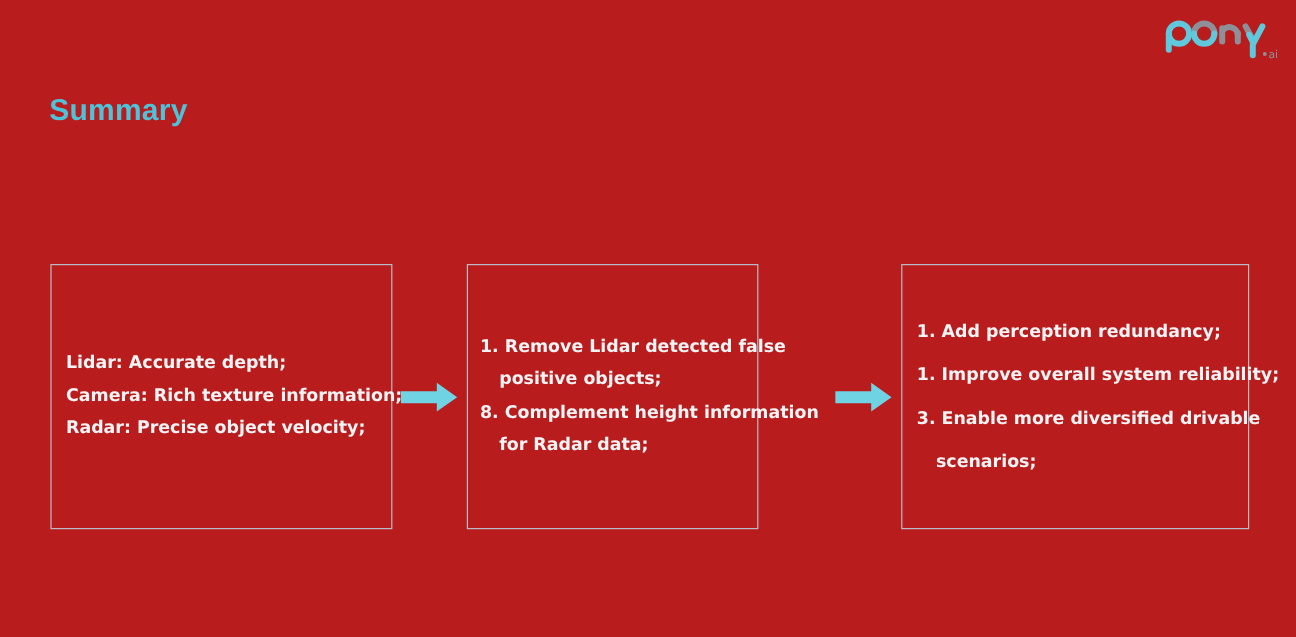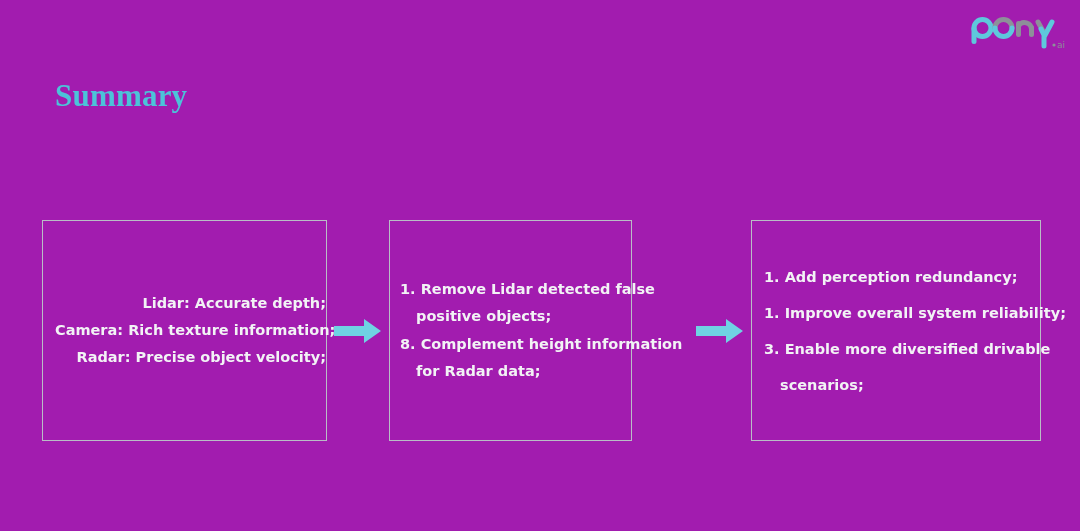--- a/index.html
+++ b/index.html
@@ -5,60 +5,60 @@
   * { margin:0; padding:0; box-sizing:border-box; }
   html, body {
     width:1080px; height:531px;
     background:#1b2230;
     font-family:"Liberation Sans", sans-serif;
     overflow:hidden;
   }
   .slide {
     position:relative;
     width:1080px; height:531px;
-    background:#a21caf;
+    background:#b91c1c;
   }
 
   
   .logo {
     position:absolute;
     top:12px; right:14px;
     width:96px; height:40px;
   }
   .logo svg { display:block; width:96px; height:40px; }
 
   
   .page-title {
     position:absolute;
-    left:55px; top:78px;
-    font-size:31px;
+    left:41px; top:78px;
+    font-size:25px;
     font-weight:bold;
     letter-spacing:0.2px;
     color:#4cc3d9;
-    font-family:Liberation Serif, serif;
+    font-family:Liberation Sans, sans-serif;
   }
 
   
   .flow {
     position:absolute;
     left:0; top:220px;
     width:1080px; height:222px;
   }
 
   .box {
     position:absolute;
     top:0;
     height:221px;
     border:1px solid #b9bcc6;
     background:transparent;
     display:flex;
     flex-direction:column;
     justify-content:center;
   }
-  .box-1 { left:42px;  width:285px;text-align:right; }
+  .box-1 { left:42px;  width:285px; }
   .box-2 { left:389px; width:243px; }
   .box-3 { left:751px; width:290px; }
 
   .box-1 .lines { padding:0 0 0 12px; }
   .box-2 .lines { padding:0 0 0 10px; }
   .box-3 .lines { padding:0 0 0 12px; }
 
   .line {
     color:#f2f3f5;
     font-size:14.5px;

